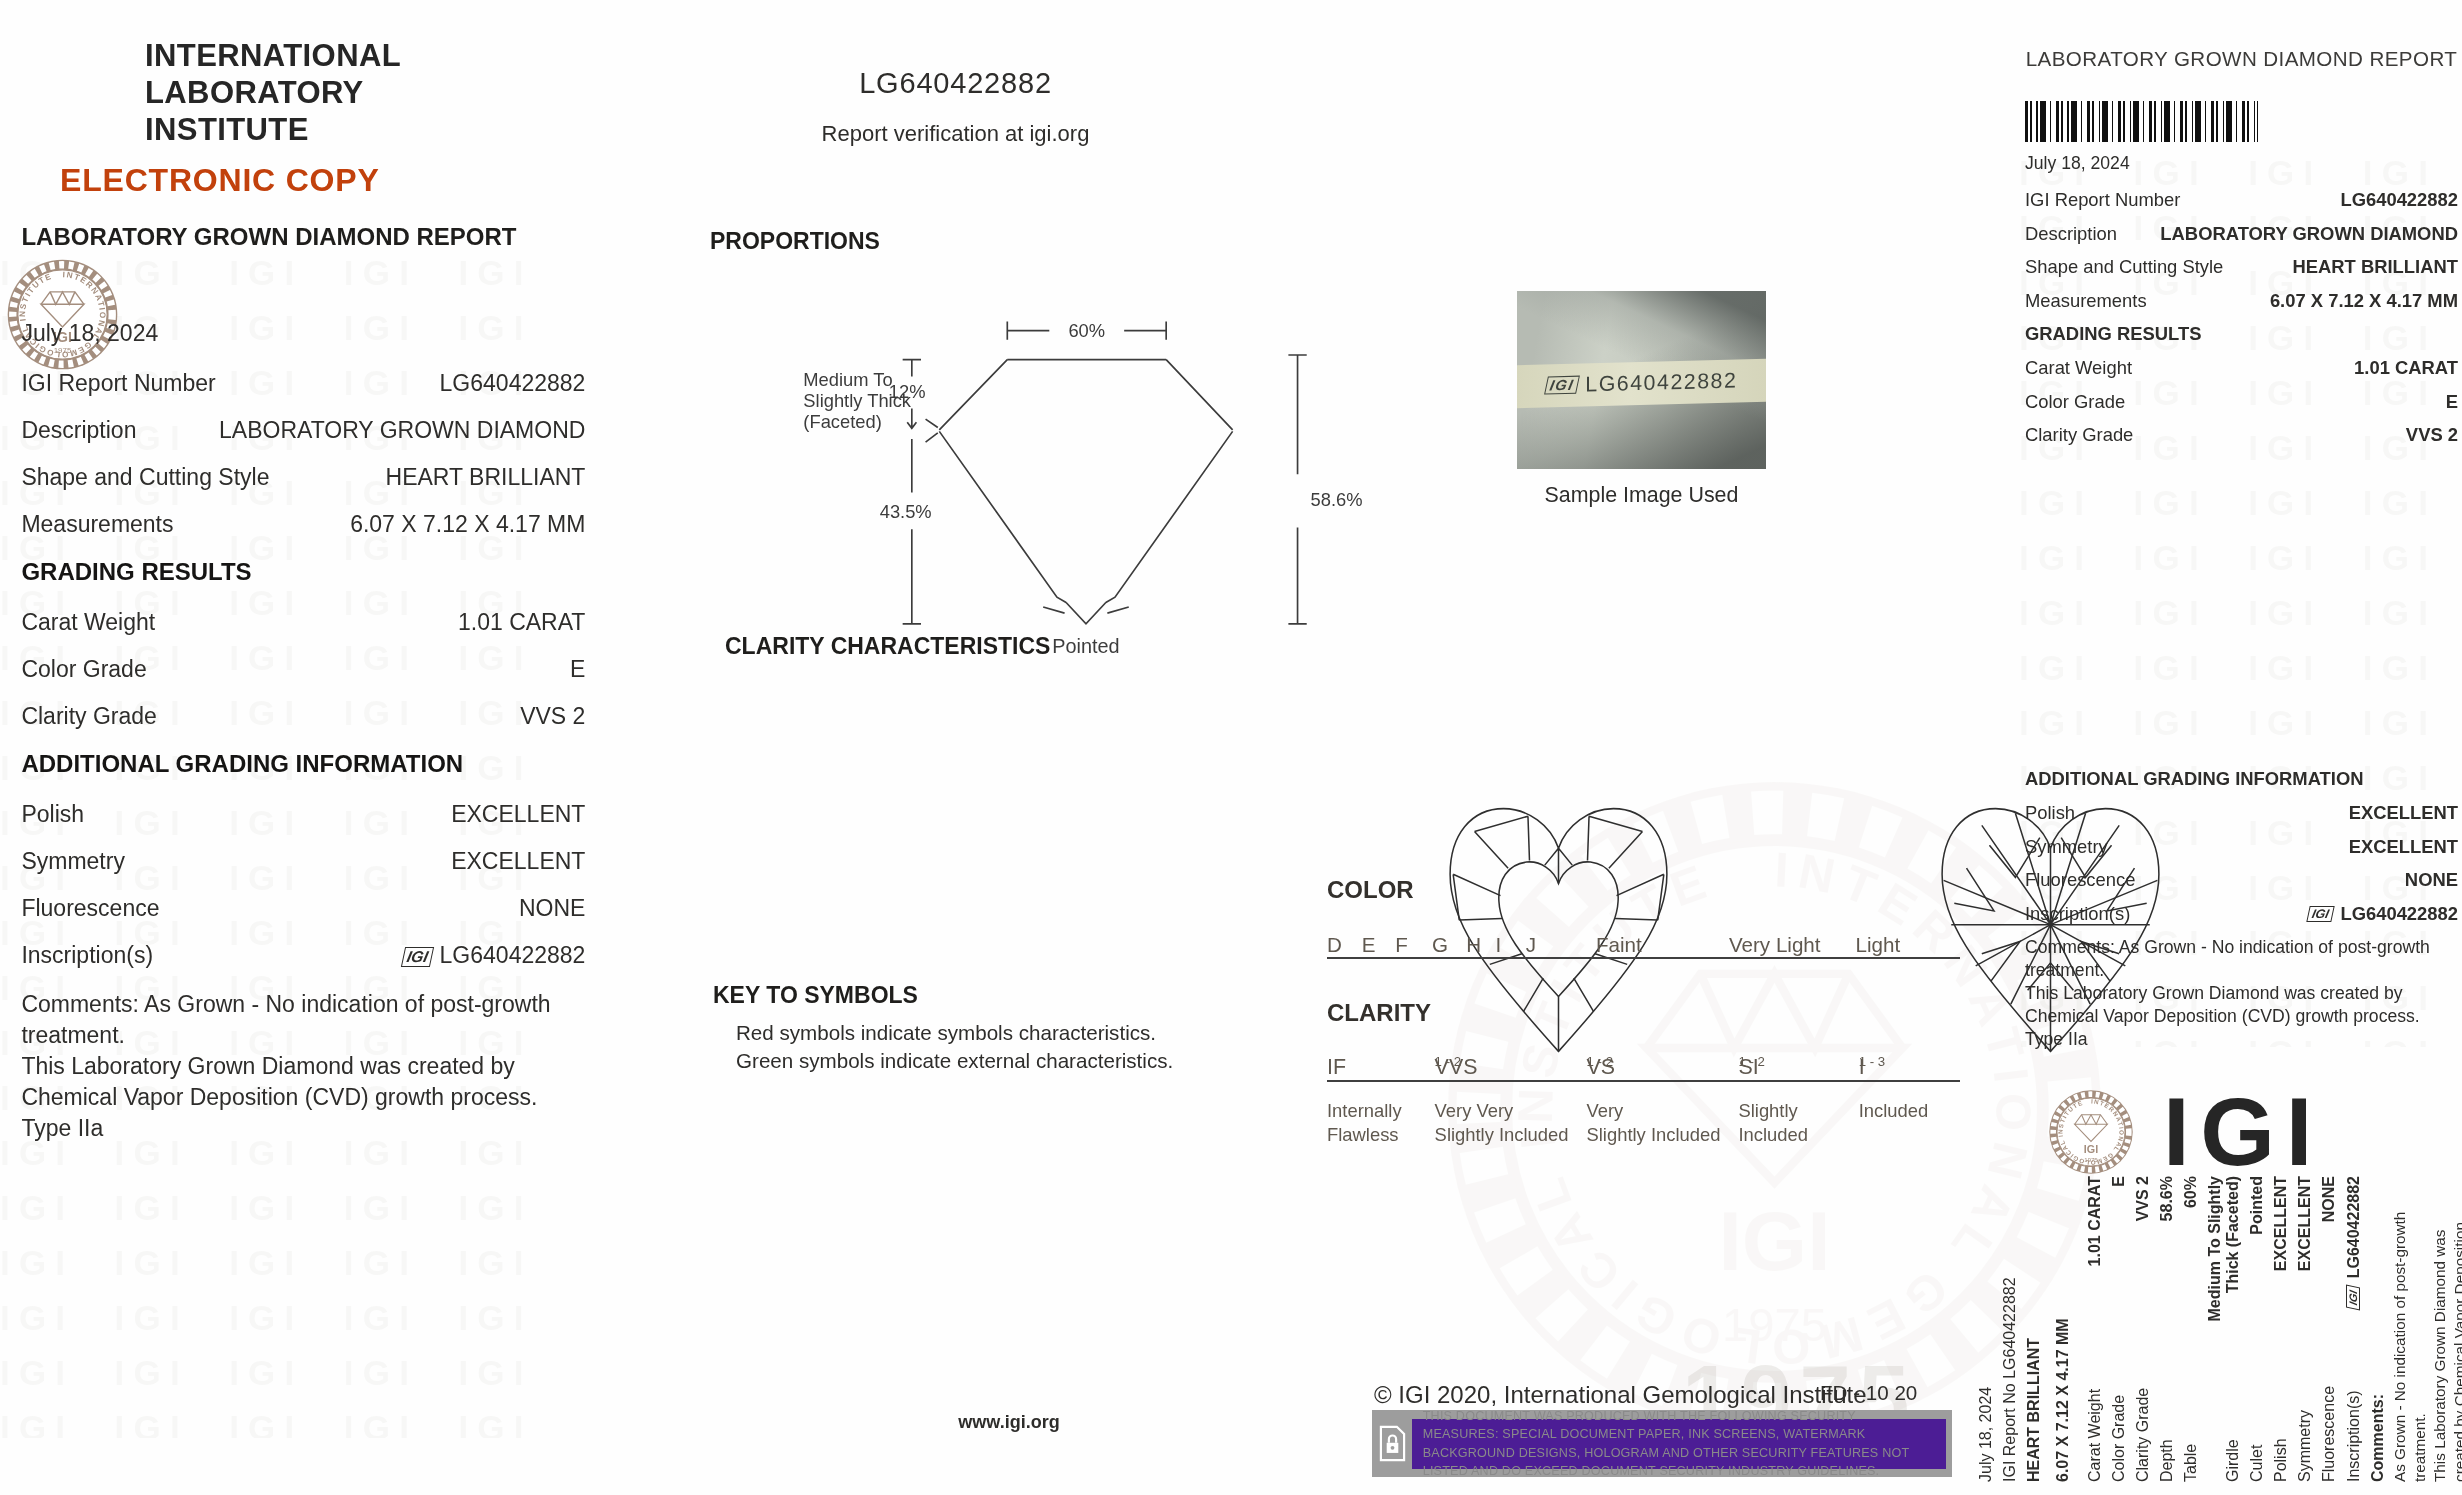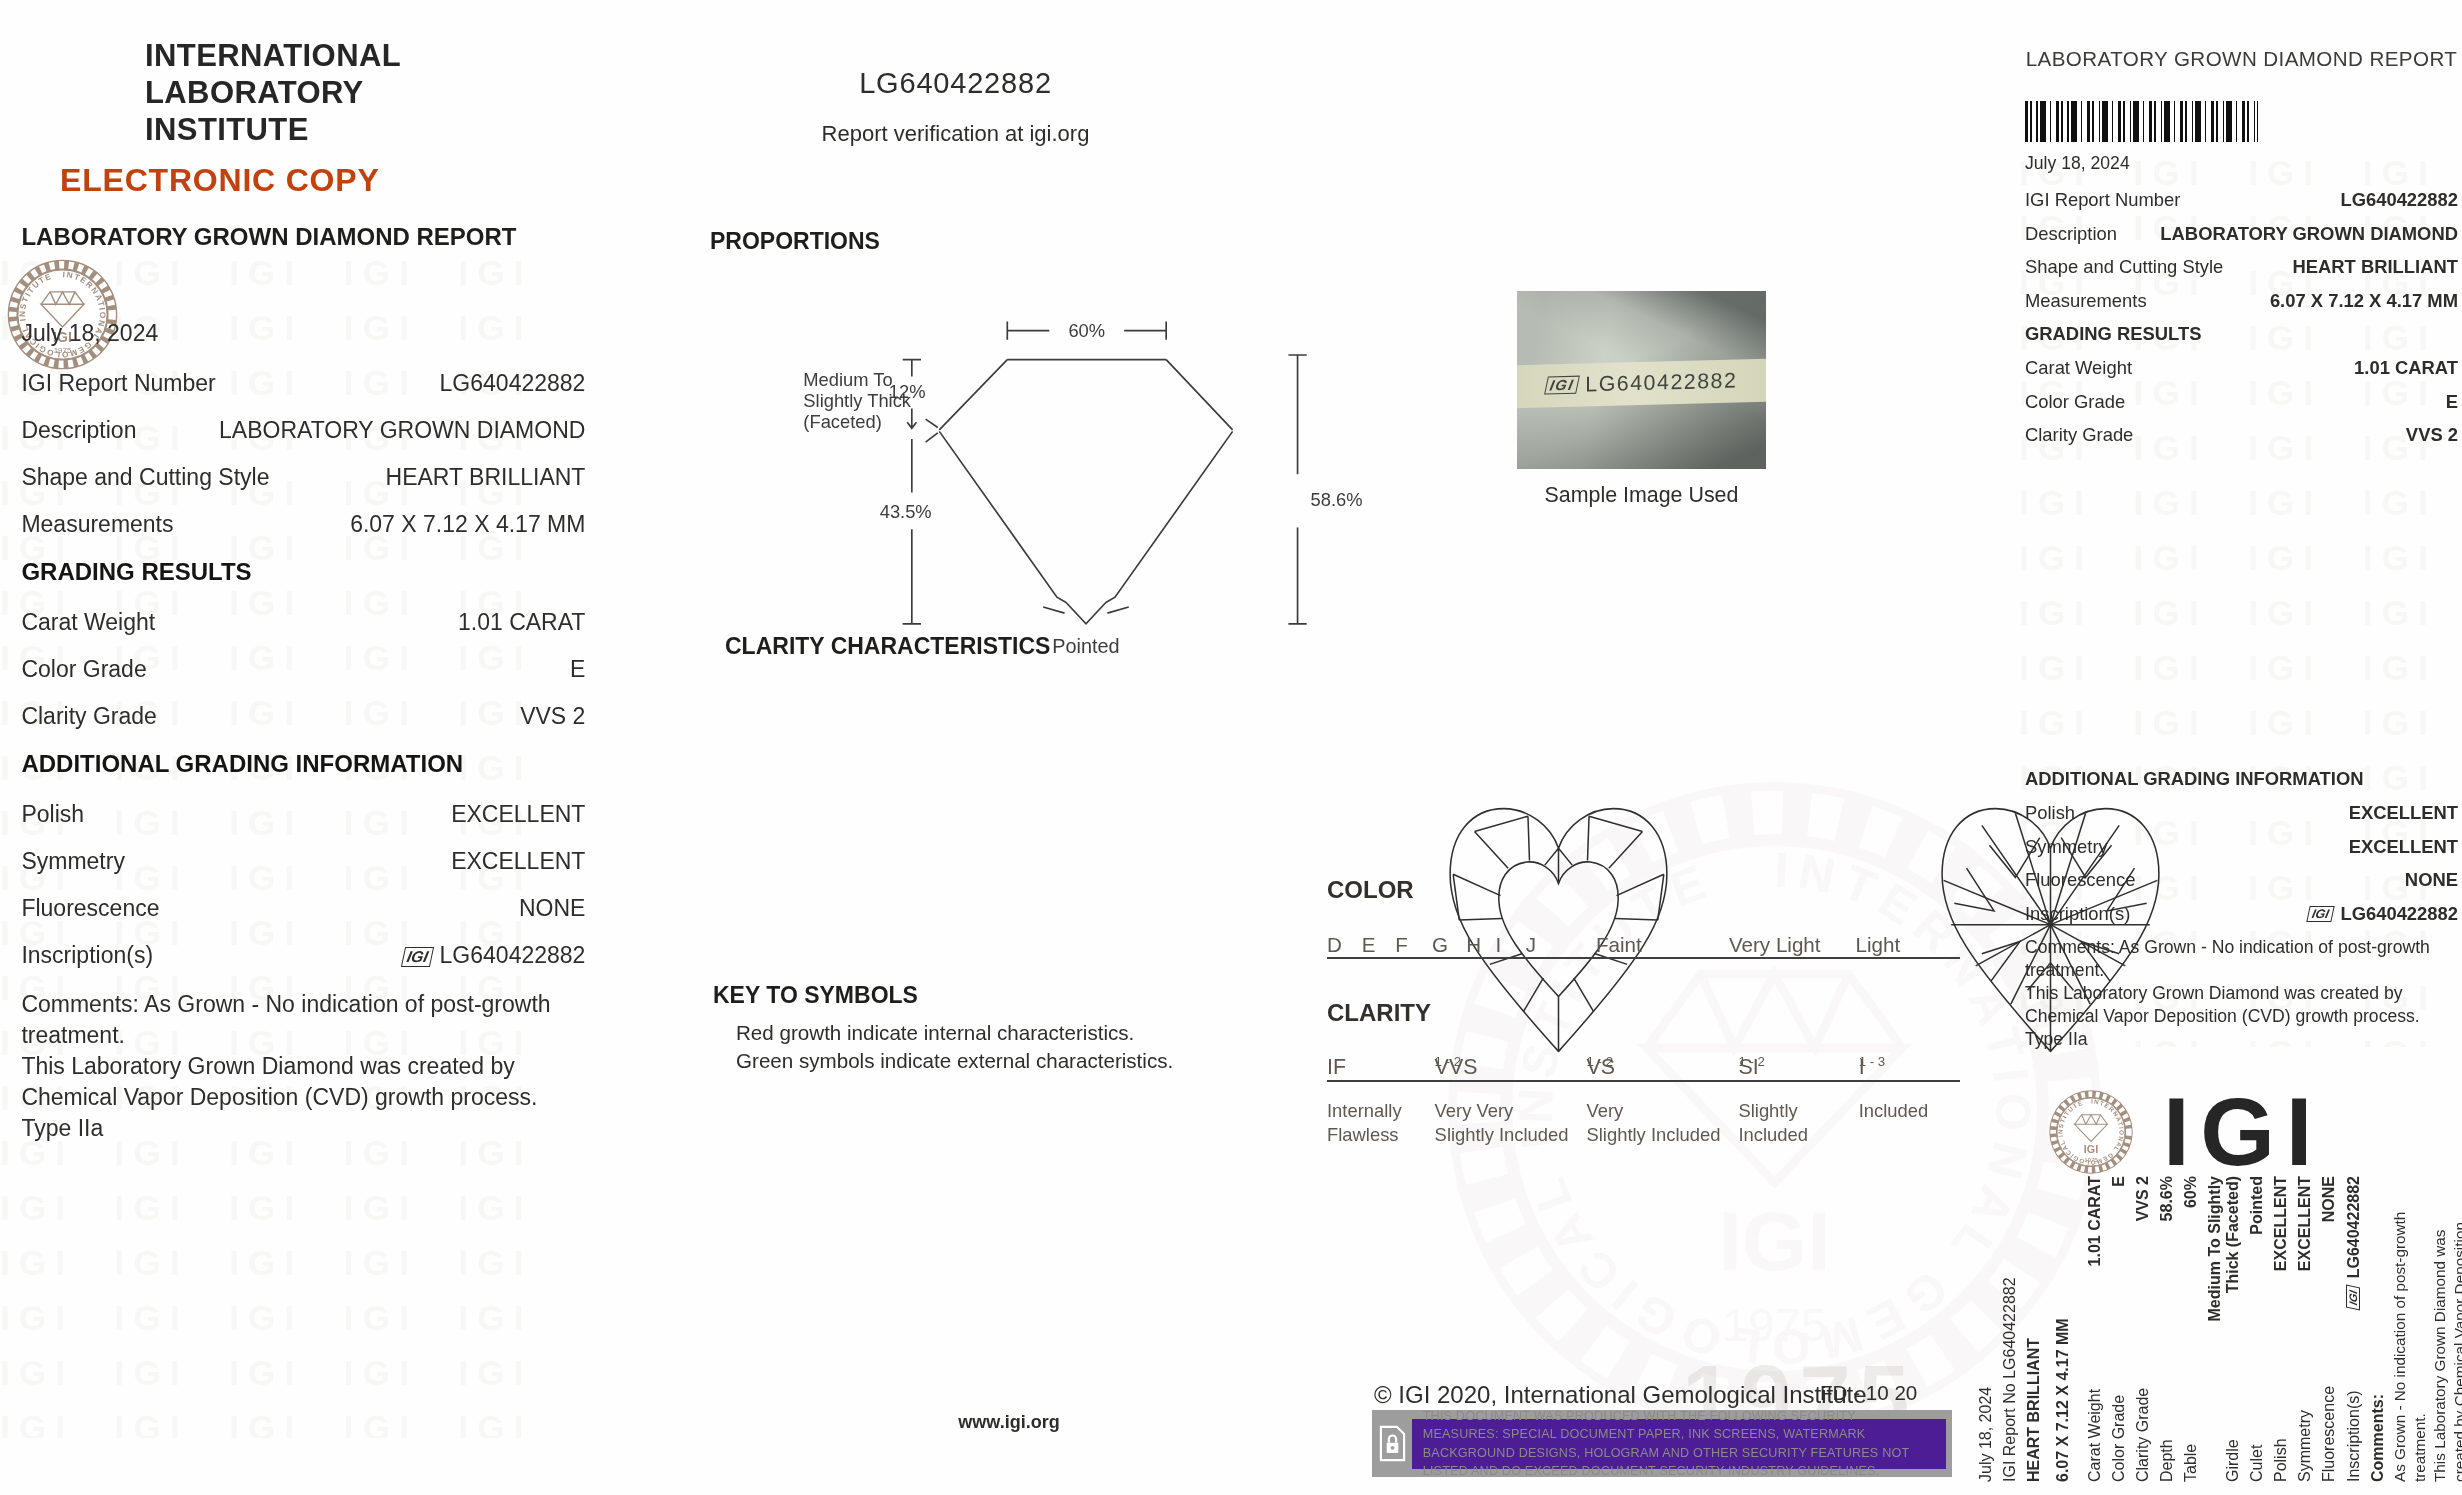--- a/index.html
+++ b/index.html
@@ -261,21 +261,21 @@
     <g stroke="#2f2f2f" stroke-width="2" fill="none">
       <path d="M150,58 C140,28 110,6 78,6 C36,6 8,40 8,92 C8,152 44,206 150,324 C256,206 292,152 292,92 C292,40 264,6 222,6 C190,6 160,28 150,58 Z"></path>
       <path d="M150,58 L150,324 M20,158 L280,158"></path>
       <path d="M150,158 L60,28 M150,158 L104,12 M150,158 L196,12 M150,158 L240,28 M150,158 L10,100 M150,158 L290,100 M150,158 L52,212 M150,158 L248,212 M150,158 L98,262 M150,158 L202,262"></path>
       <path d="M70,54 L104,96 L136,44 M164,44 L196,96 L230,54 M24,130 L76,140 L40,84 M276,130 L224,140 L260,84 M60,196 L110,180 L72,232 M240,196 L190,180 L228,232 M120,244 L150,208 L180,244"></path>
     </g>
   </svg>
 
   <div class="sec-title" style="left:713px;top:982px">KEY TO SYMBOLS</div>
   <div class="key-lines">
-    <div>Red growth indicate internal characteristics.</div>
+    <div>Red symbols indicate symbols characteristics.</div>
     <div>Green symbols indicate external characteristics.</div>
   </div>
 
   
   <div class="photo">
     <div class="girdle-band">
       <span class="igi-glyph">IGI</span>
       <span>LG640422882</span>
     </div>
   </div>

